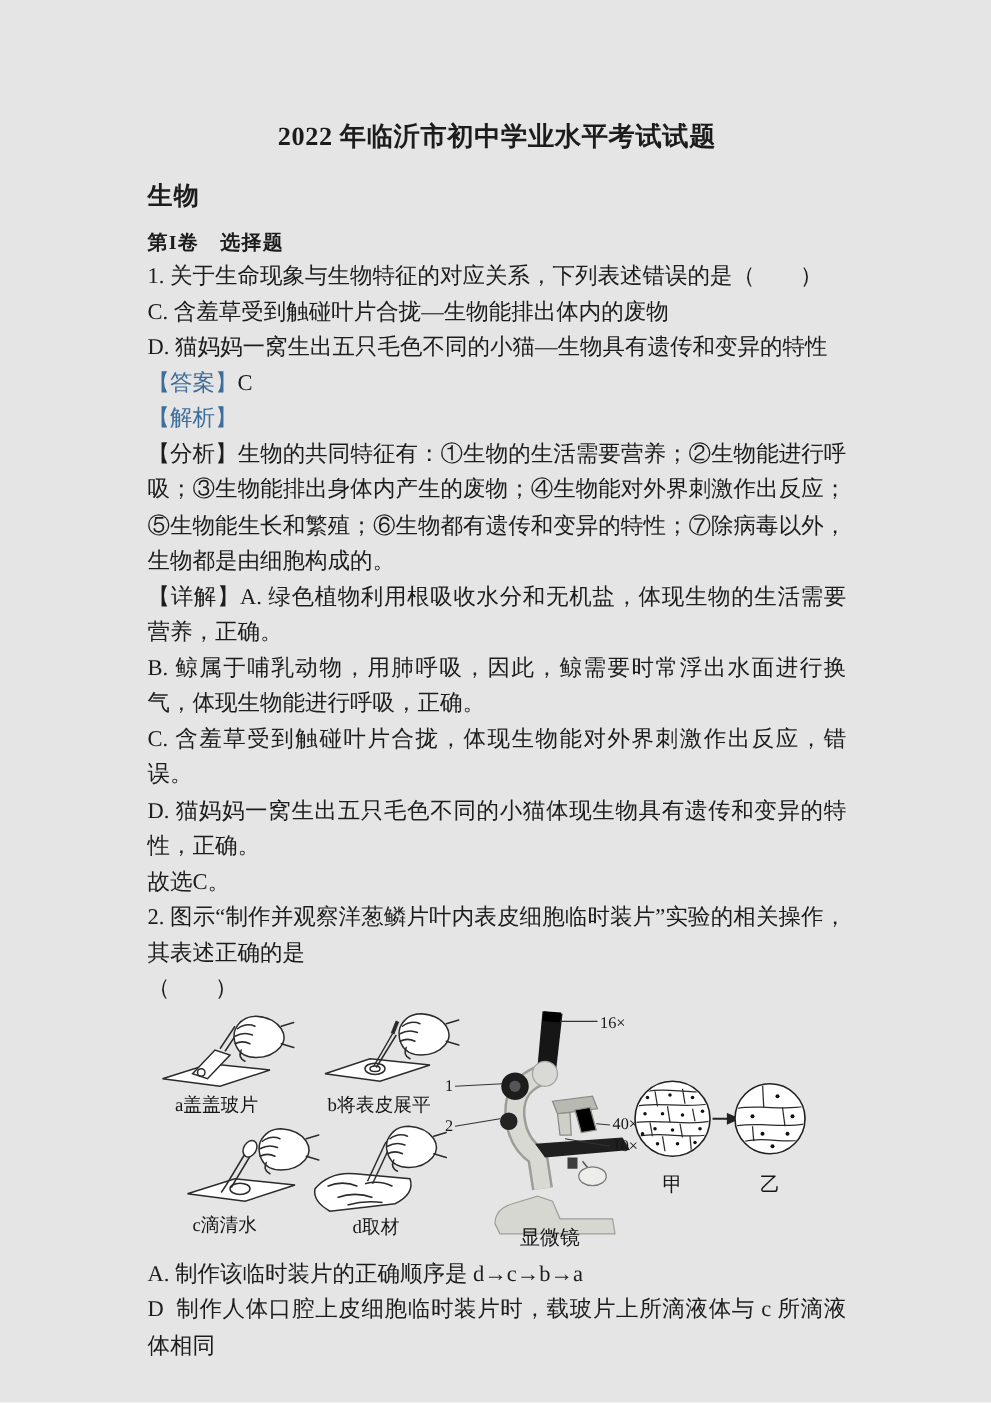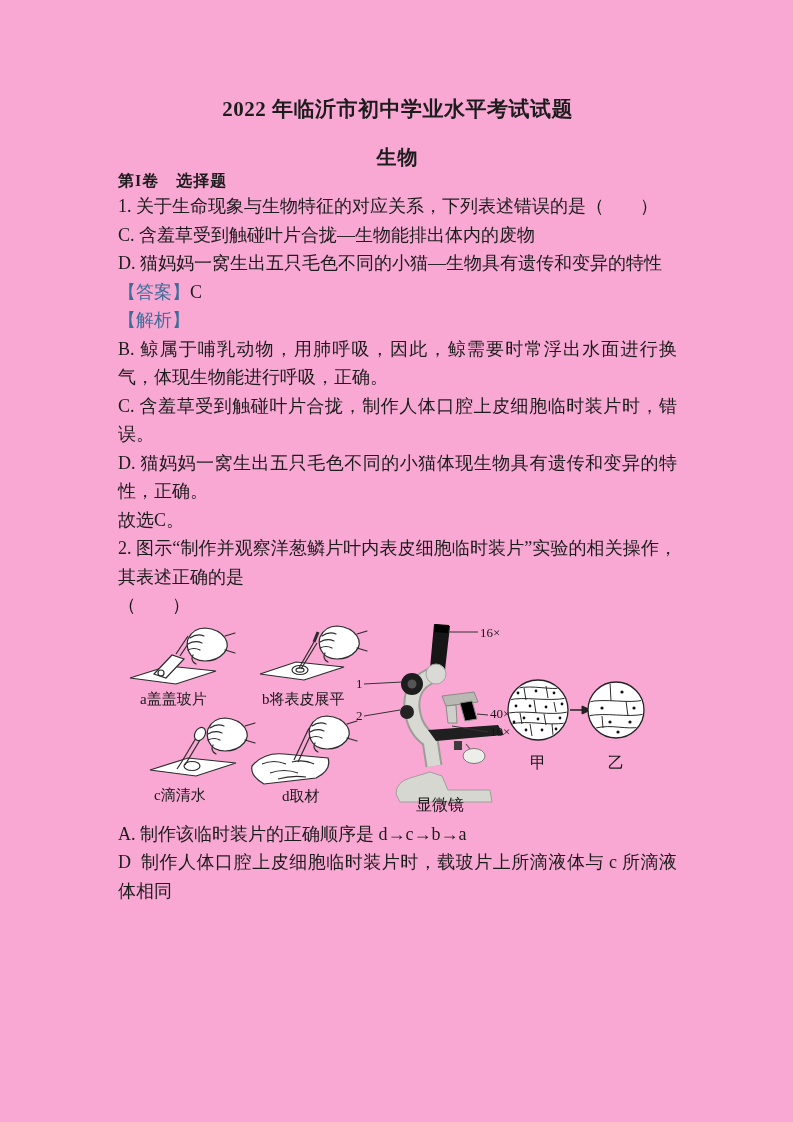--- a/index.html
+++ b/index.html
@@ -1,37 +1,37 @@
 <!DOCTYPE html>
 <html><head>
 <meta charset="utf-8">
 <style>
   * { margin:0; padding:0; box-sizing:border-box; }
   html,body { background:#ffffff; }
   .page {
     position:relative;
     width:793px; height:1122px;
-    background:#f9a8d4;
+    background:#e5e5e5;
     font-family:"Liberation Serif","DejaVu Serif",serif;
     color:#1c1c1c;
     overflow:hidden;
     margin:0 auto;
   }
   .content { padding:96px 116px 0 118px; }
   .title {
     font-size:21px; font-weight:bold; text-align:center;
     line-height:27px; letter-spacing:0.5px;
   }
   .subject {
-    font-size:20px; font-weight:bold; text-align:center;
+    font-size:20px; font-weight:bold; text-align:left;
     margin-top:21px; line-height:26px; letter-spacing:1px;
   }
   .section {
     font-size:16px; font-weight:bold;
-    line-height:22px; letter-spacing:1px;
+    margin-top:14px; line-height:22px; letter-spacing:1px;
   }
   .line, .para {
     font-size:18px; line-height:28.5px;
     white-space:pre-wrap; text-align:justify;
   }
   .blue { color:#3d6d99; }
   .figure { margin:2px 0 0 10px; height:198px; }
   svg { display:block; }
   svg text {
     font-family:"Liberation Serif","DejaVu Serif",serif;
@@ -51,23 +51,25 @@
     <h2 class="subject">生物</h2>
     <h3 class="section">第I卷　选择题</h3>
 
     <p class="line">1. 关于生命现象与生物特征的对应关系，下列表述错误的是（　　）</p>
     <p class="line">C. 含羞草受到触碰叶片合拢—生物能排出体内的废物</p>
     <p class="line">D. 猫妈妈一窝生出五只毛色不同的小猫—生物具有遗传和变异的特性</p>
 
     <p class="line"><span class="blue">【答案】</span><span>C</span></p>
     <p class="line"><span class="blue">【解析】</span></p>
 
-
+    <p class="para"><span>【分析】</span><span>生物的共同特征有：①生物的生活需要营养；②生物能进行呼吸；③生物能排出身体内产生的废物；④生物能对外界刺激作出反应；⑤生物能生长和繁殖；⑥生物都有遗传和变异的特性；⑦除病毒以外，生物都是由细胞构成的。</span></p>
+
+    <p class="para"><span>【详解】</span><span>A. 绿色植物利用根吸收水分和无机盐，体现生物的生活需要营养，正确。</span></p>
     <p class="para">B. 鲸属于哺乳动物，用肺呼吸，因此，鲸需要时常浮出水面进行换气，体现生物能进行呼吸，正确。</p>
-    <p class="para">C. 含羞草受到触碰叶片合拢，制作人体口腔上皮细胞临时装片时，错误。</p>
+    <p class="para">C. 含羞草受到触碰叶片合拢，体现生物能对外界刺激作出反应，错误。</p>
     <p class="para">D. 猫妈妈一窝生出五只毛色不同的小猫体现生物具有遗传和变异的特性，正确。</p>
     <p class="line">故选C。</p>
 
     <p class="line">2. 图示“制作并观察洋葱鳞片叶内表皮细胞临时装片”实验的相关操作，其表述正确的是</p>
     <p class="line">（　　）</p>
 
     <div class="figure">
       <svg width="557" height="198" viewBox="0 0 557 198">
         <defs>
           <g id="hand" fill="none" stroke="#2b2b2b" stroke-width="1.2" stroke-linecap="round">

